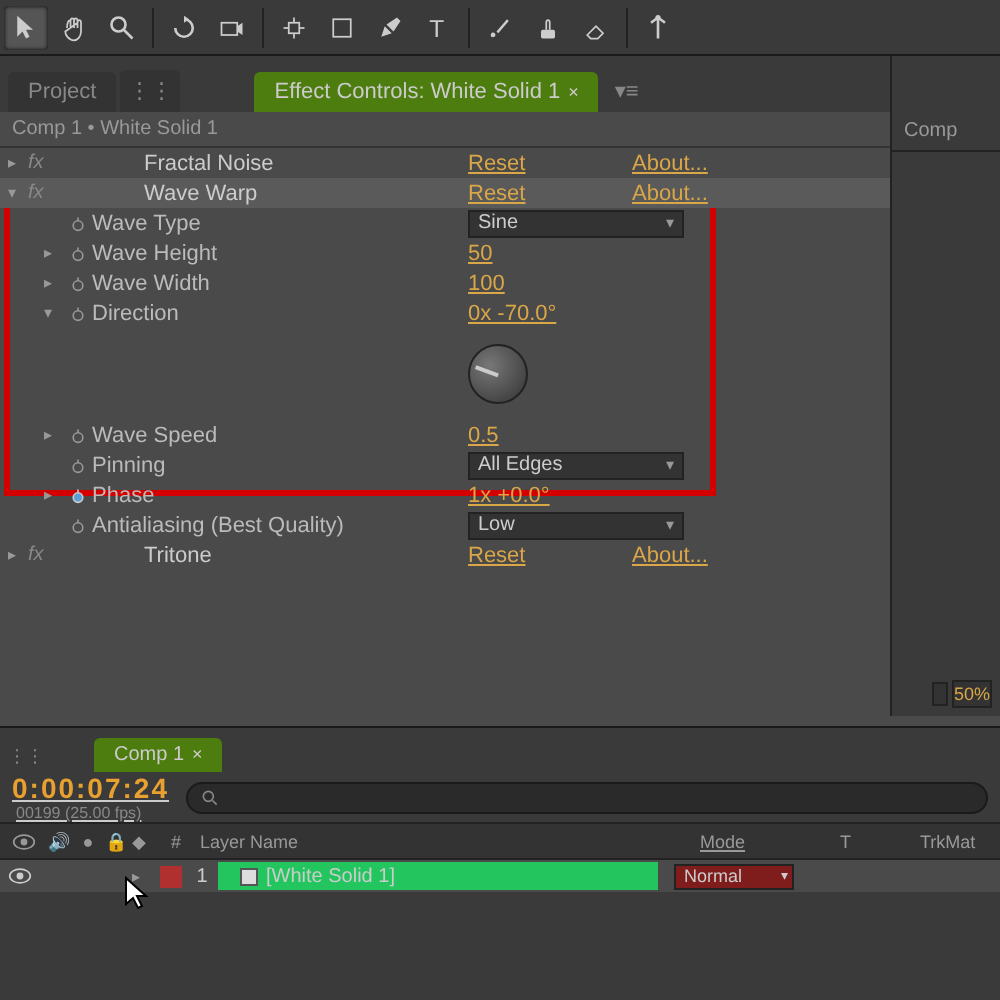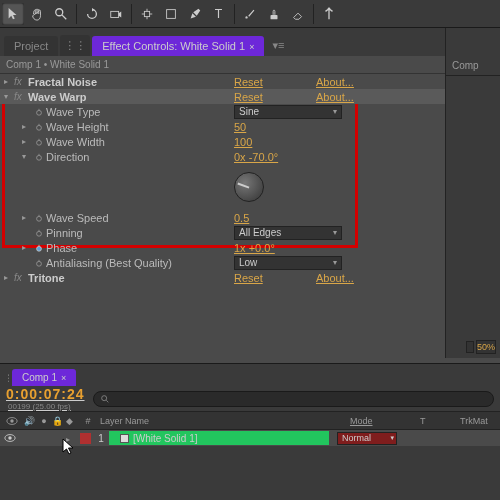--- a/index.html
+++ b/index.html
@@ -8,32 +8,32 @@
   
   .toolbar { height: 28px; background: #3a3a3a; border-bottom: 1px solid #1a1a1a; display: flex; align-items: center; padding: 0 2px; gap: 2px; }
   .tool-btn { width: 22px; height: 22px; display: flex; align-items: center; justify-content: center; color: #ccc; border-radius: 2px; }
   .tool-btn.active { background: #555; box-shadow: inset 0 0 2px #000; }
   .tool-btn svg { width: 14px; height: 14px; }
   .tool-sep { width: 1px; height: 20px; background: #222; margin: 0 2px; }
 
   
   .panel-tabs { height: 28px; background: #3a3a3a; display: flex; align-items: flex-end; padding-left: 4px; gap: 2px; }
   .tab { padding: 4px 10px; background: #333; color: #888; border-radius: 3px 3px 0 0; font-size: 11px; position: relative; }
-  .tab.active { background: #6d28d9; color: #ccc; }
+  .tab.active { background: #4d7c0f; color: #ccc; margin-left: 35px; }
   .tab-close { margin-left: 4px; font-size: 9px; }
   .tab-menu { padding: 4px 6px; color: #888; }
 
   
   .ec-header { padding: 3px 6px; background: #4a4a4a; border-bottom: 1px solid #333; font-size: 10px; color: #999; }
   .ec-body { background: #4a4a4a; position: relative; }
   .eff-row { display: flex; align-items: center; height: 15px; padding-left: 4px; }
   .eff-row .tw { width: 10px; color: #999; font-size: 8px; }
   .eff-row .fx { width: 14px; color: #888; font-style: italic; font-size: 10px; }
   .eff-row .nm { flex: 0 0 auto; }
-  .eff-name { font-weight: bold; color: #ccc; }
+  .eff-name { font-weight: normal; color: #ccc; margin-left: 44px; }
   .eff-link { color: #d9a648; text-decoration: underline; position: absolute; }
   .eff-link.reset { left: 234px; }
   .eff-link.about { left: 316px; }
 
   .prop-row { display: flex; align-items: center; height: 15px; padding-left: 22px; position: relative; }
   .prop-row .tw { width: 10px; color: #999; font-size: 8px; }
   .prop-row .stop { width: 14px; display: flex; align-items: center; justify-content: center; }
   .prop-row .stop svg { width: 8px; height: 8px; }
   .prop-row .lbl { color: #bbb; }
   .prop-val { color: #d9a648; text-decoration: underline; position: absolute; left: 234px; }

